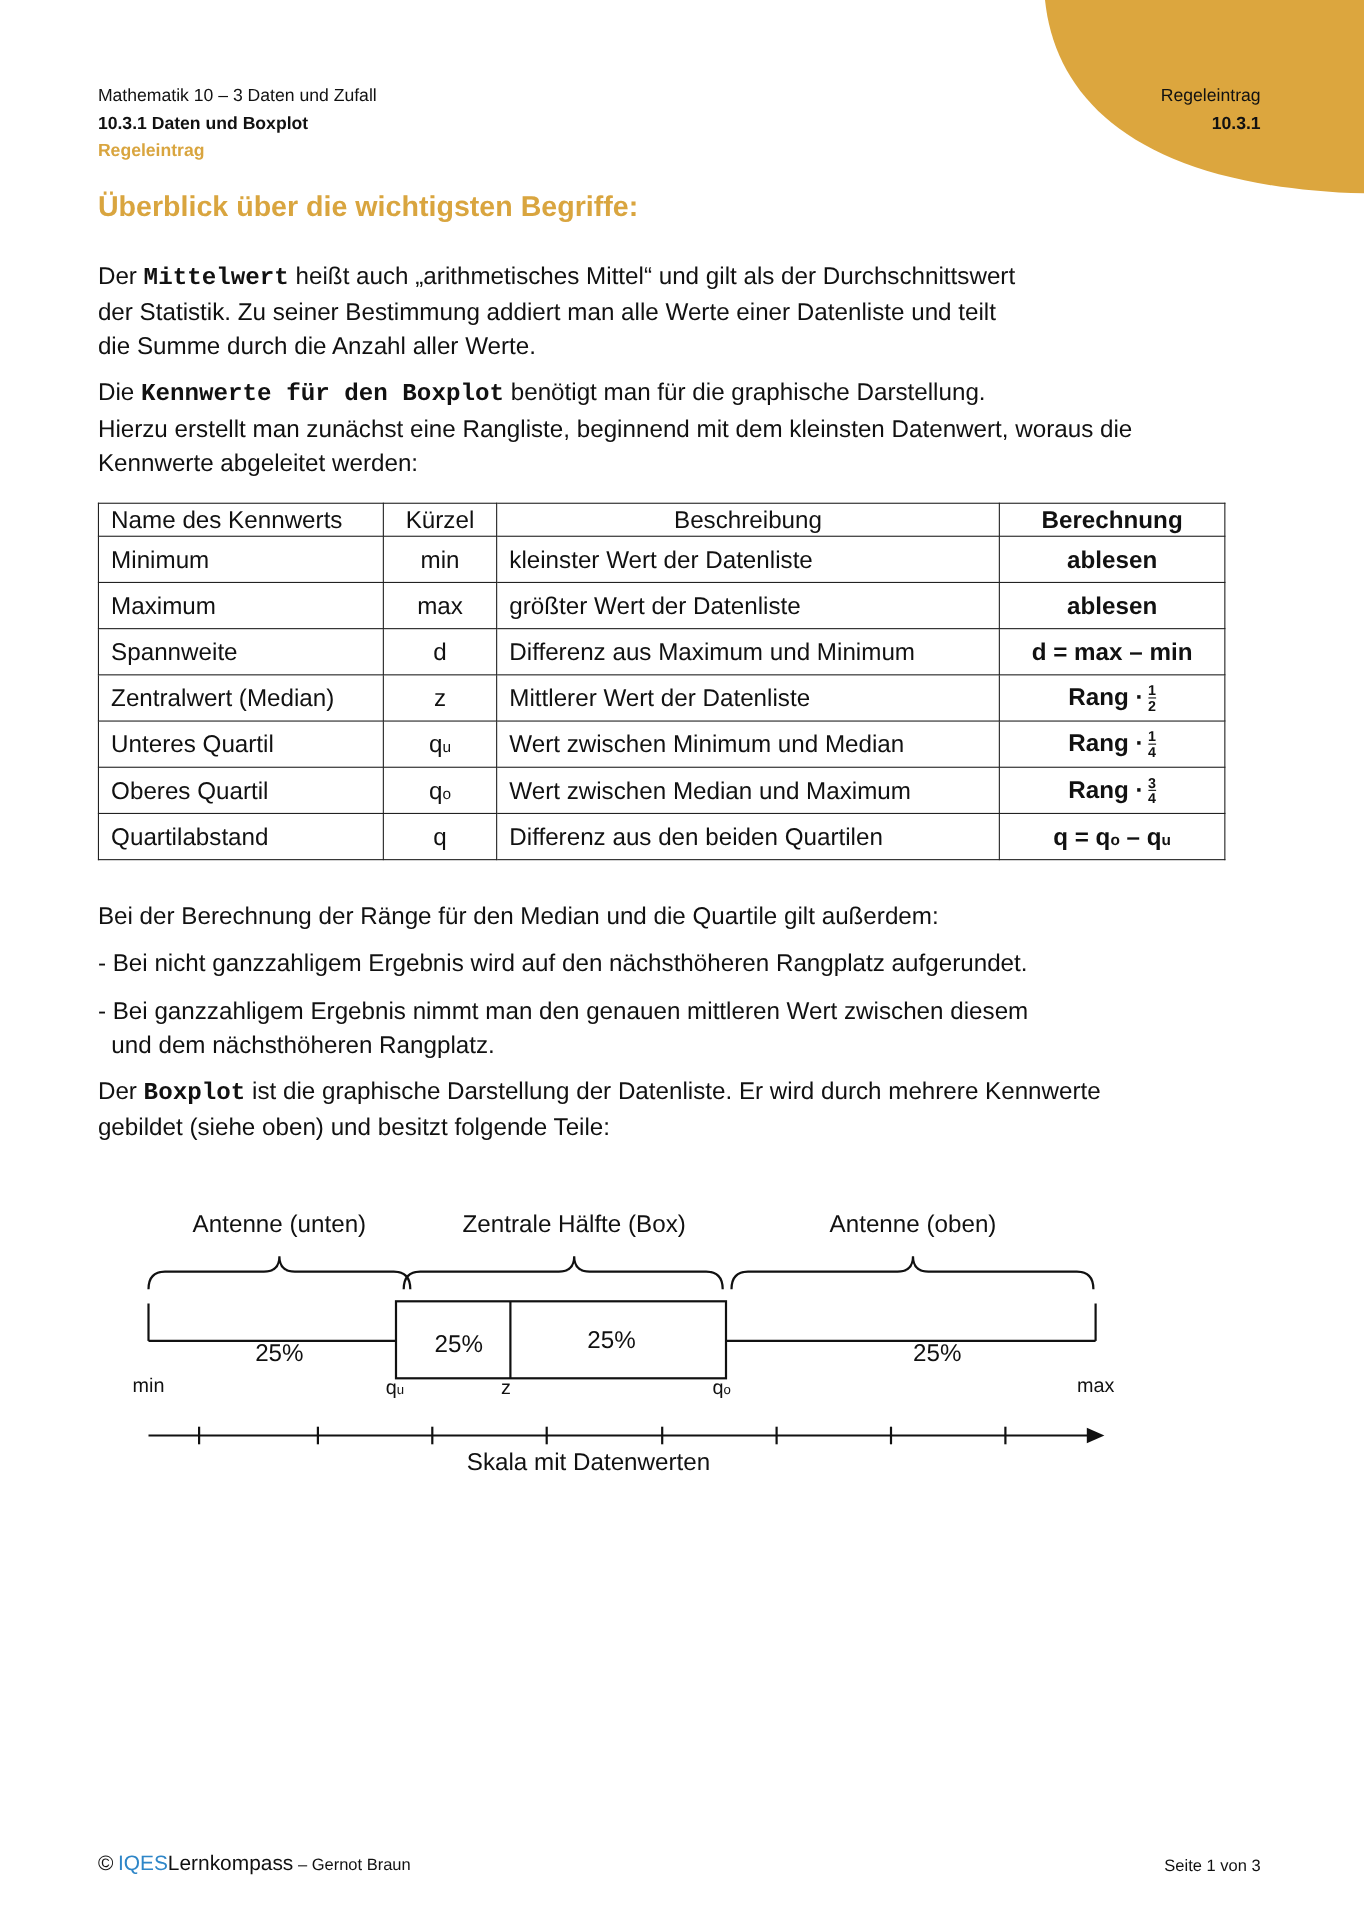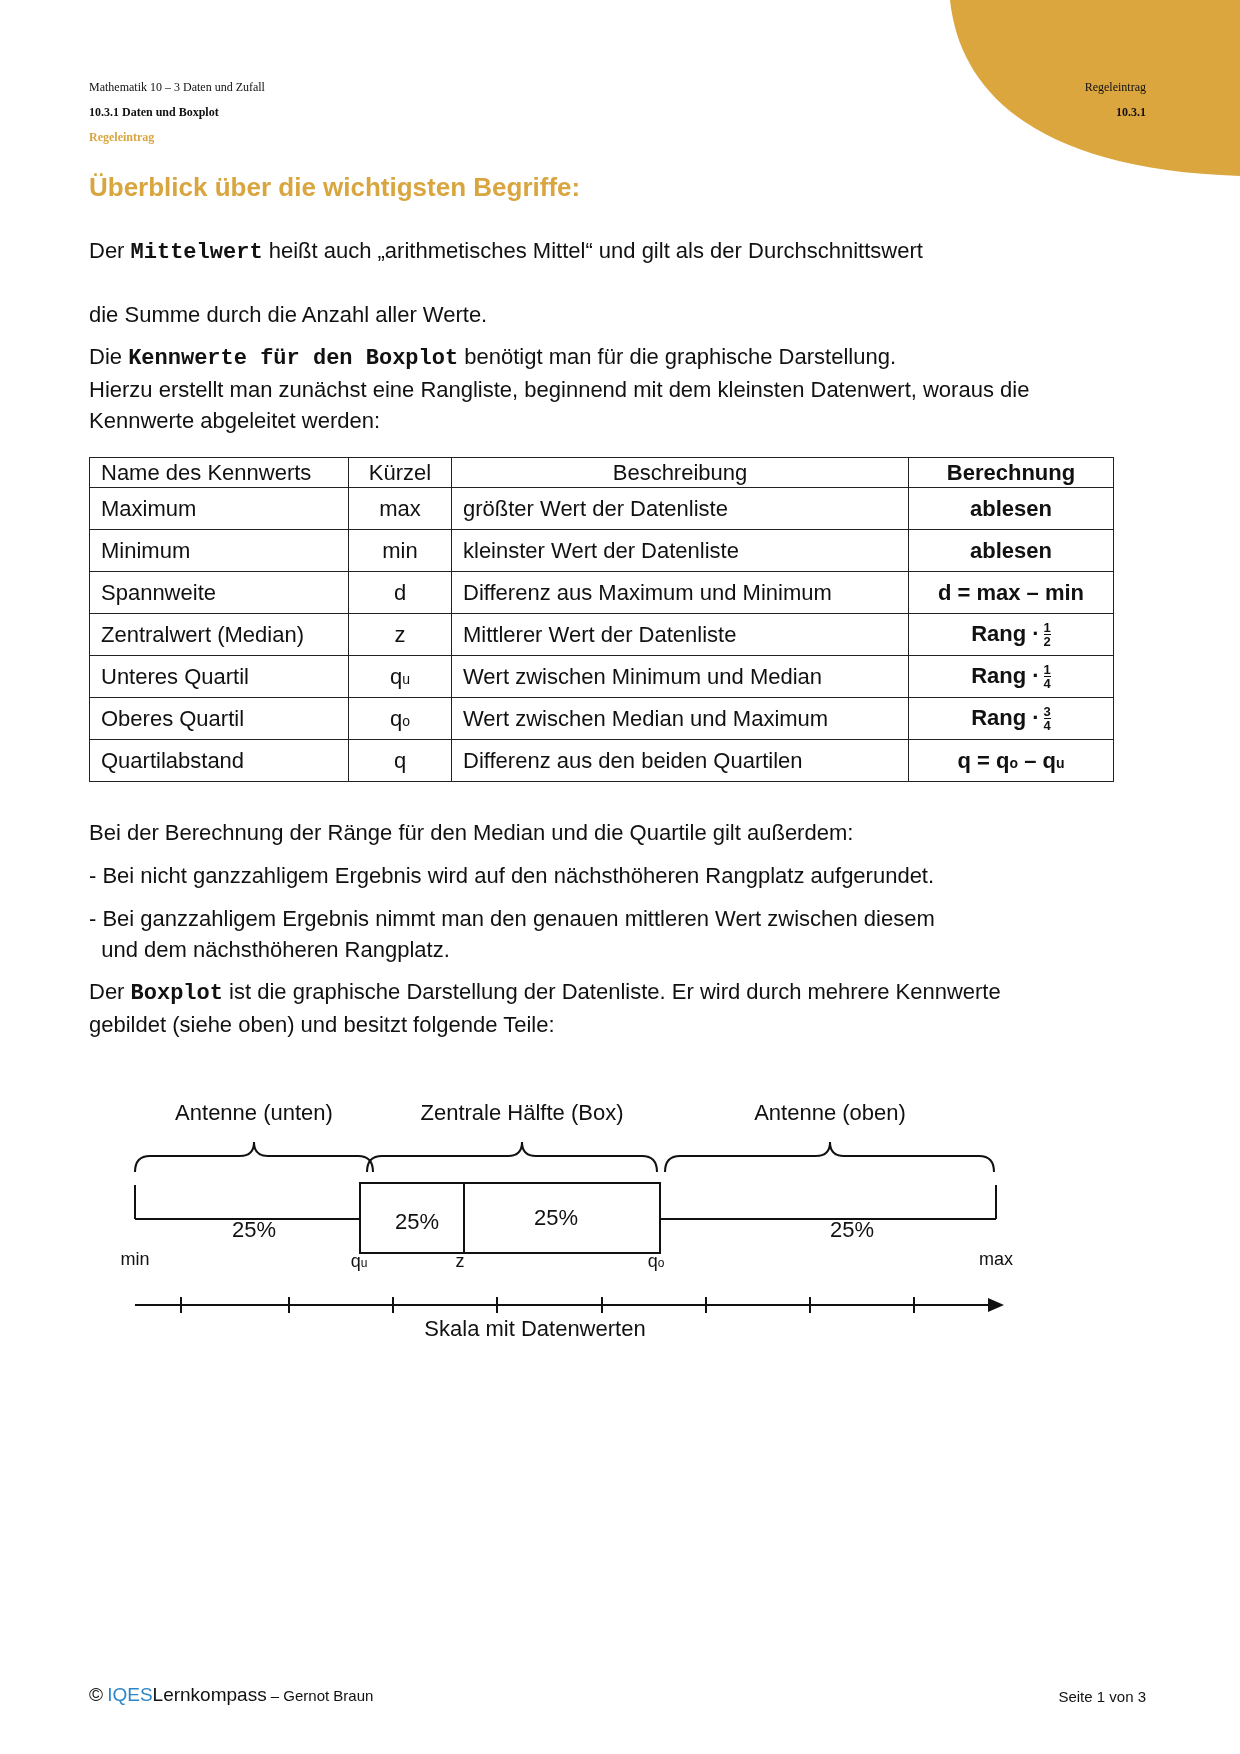--- a/index.html
+++ b/index.html
@@ -1,19 +1,19 @@
 <!DOCTYPE html>
 <html><head>
 <meta charset="utf-8">
 <style>
   html, body { margin:0; padding:0; background:#ffffff; }
   body { width:1240px; height:1754px; position:relative; overflow:hidden;
          font-family:"Liberation Sans", sans-serif; color:#111; }
   .corner { position:absolute; right:0; top:0; width:290px; height:176px; }
-  .hdr { position:absolute; font-size:12px; line-height:25px;font-family:Liberation Serif, serif; }
+  .hdr { position:absolute; font-size:16px; line-height:25px; }
   .hdr-left { left:89px; top:75px; }
   .hdr-right { right:94px; top:75px; text-align:right; }
   .bold { font-weight:bold; }
   .orange { color:#D9A53F; }
   h1 { position:absolute; left:89px; top:172px; margin:0; font-size:26px; font-weight:bold; color:#D9A53F; }
   .p { position:absolute; left:89px; font-size:22px; line-height:31px; margin:0; }
   .p b { font-weight:bold;font-family:Liberation Mono, monospace; }
   table { position:absolute; left:89px; top:457px; border-collapse:collapse; font-size:22px;padding-left:36px; }
   td { border:1px solid #222; height:41px; padding:0 11px; vertical-align:middle; white-space:nowrap; }
   tr.head td { height:29px; line-height:29px; }
@@ -38,48 +38,48 @@
 </div>
 <div class="hdr hdr-right">
   <div>Regeleintrag</div>
   <div class="bold">10.3.1</div>
 </div>
 
 <h1>Überblick über die wichtigsten Begriffe:</h1>
 
 <div class="p" style="top:235px">
   <span>Der </span><b>Mittelwert</b><span> heißt auch „arithmetisches Mittel“ und gilt als der Durchschnittswert</span><br>
-  <br>
+  <span>der Statistik. Zu seiner Bestimmung addiert man alle Werte einer Datenliste und teilt</span><br>
   <span>die Summe durch die Anzahl aller Werte.</span>
 </div>
 
 <div class="p" style="top:341px">
   <span>Die </span><b>Kennwerte für den Boxplot</b><span> benötigt man für die graphische Darstellung.</span><br>
   <span>Hierzu erstellt man zunächst eine Rangliste, beginnend mit dem kleinsten Datenwert, woraus die</span><br>
   <span>Kennwerte abgeleitet werden:</span>
 </div>
 
 <table>
   <tbody>
       <tr class="head">
     <td class="c1">Name des Kennwerts</td>
     <td class="c2">Kürzel</td>
     <td class="c3" style="text-align:center">Beschreibung</td>
     <td class="c4">Berechnung</td>
   </tr>
   <tr>
+        <td>Minimum</td>
+        <td class="c2">min</td>
+        <td>kleinster Wert der Datenliste</td>
+        <td class="c4">ablesen</td>
+      </tr>
+  <tr>
         <td>Maximum</td>
         <td class="c2">max</td>
         <td>größter Wert der Datenliste</td>
-        <td class="c4">ablesen</td>
-      </tr>
-  <tr>
-        <td>Minimum</td>
-        <td class="c2">min</td>
-        <td>kleinster Wert der Datenliste</td>
         <td class="c4">ablesen</td>
       </tr>
   <tr>
         <td>Spannweite</td>
         <td class="c2">d</td>
         <td>Differenz aus Maximum und Minimum</td>
         <td class="c4">d = max – min</td>
       </tr>
   <tr>
         <td>Zentralwert (Median)</td>

